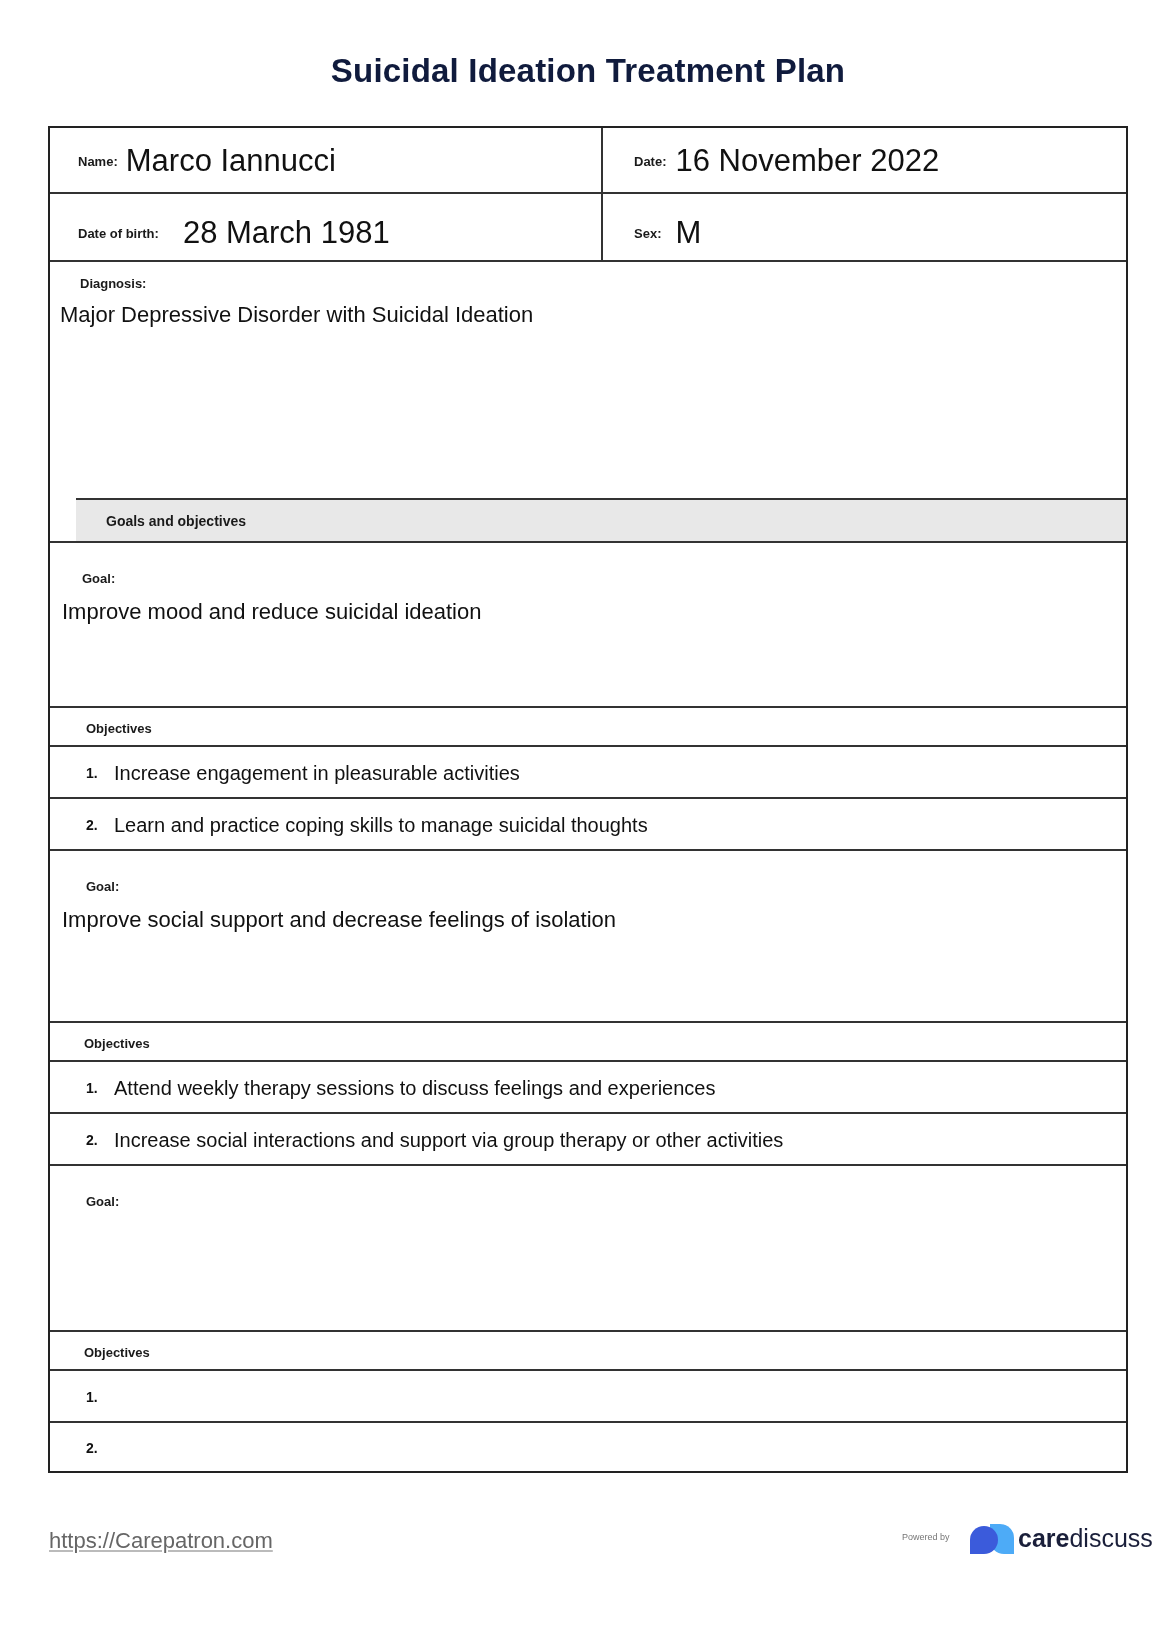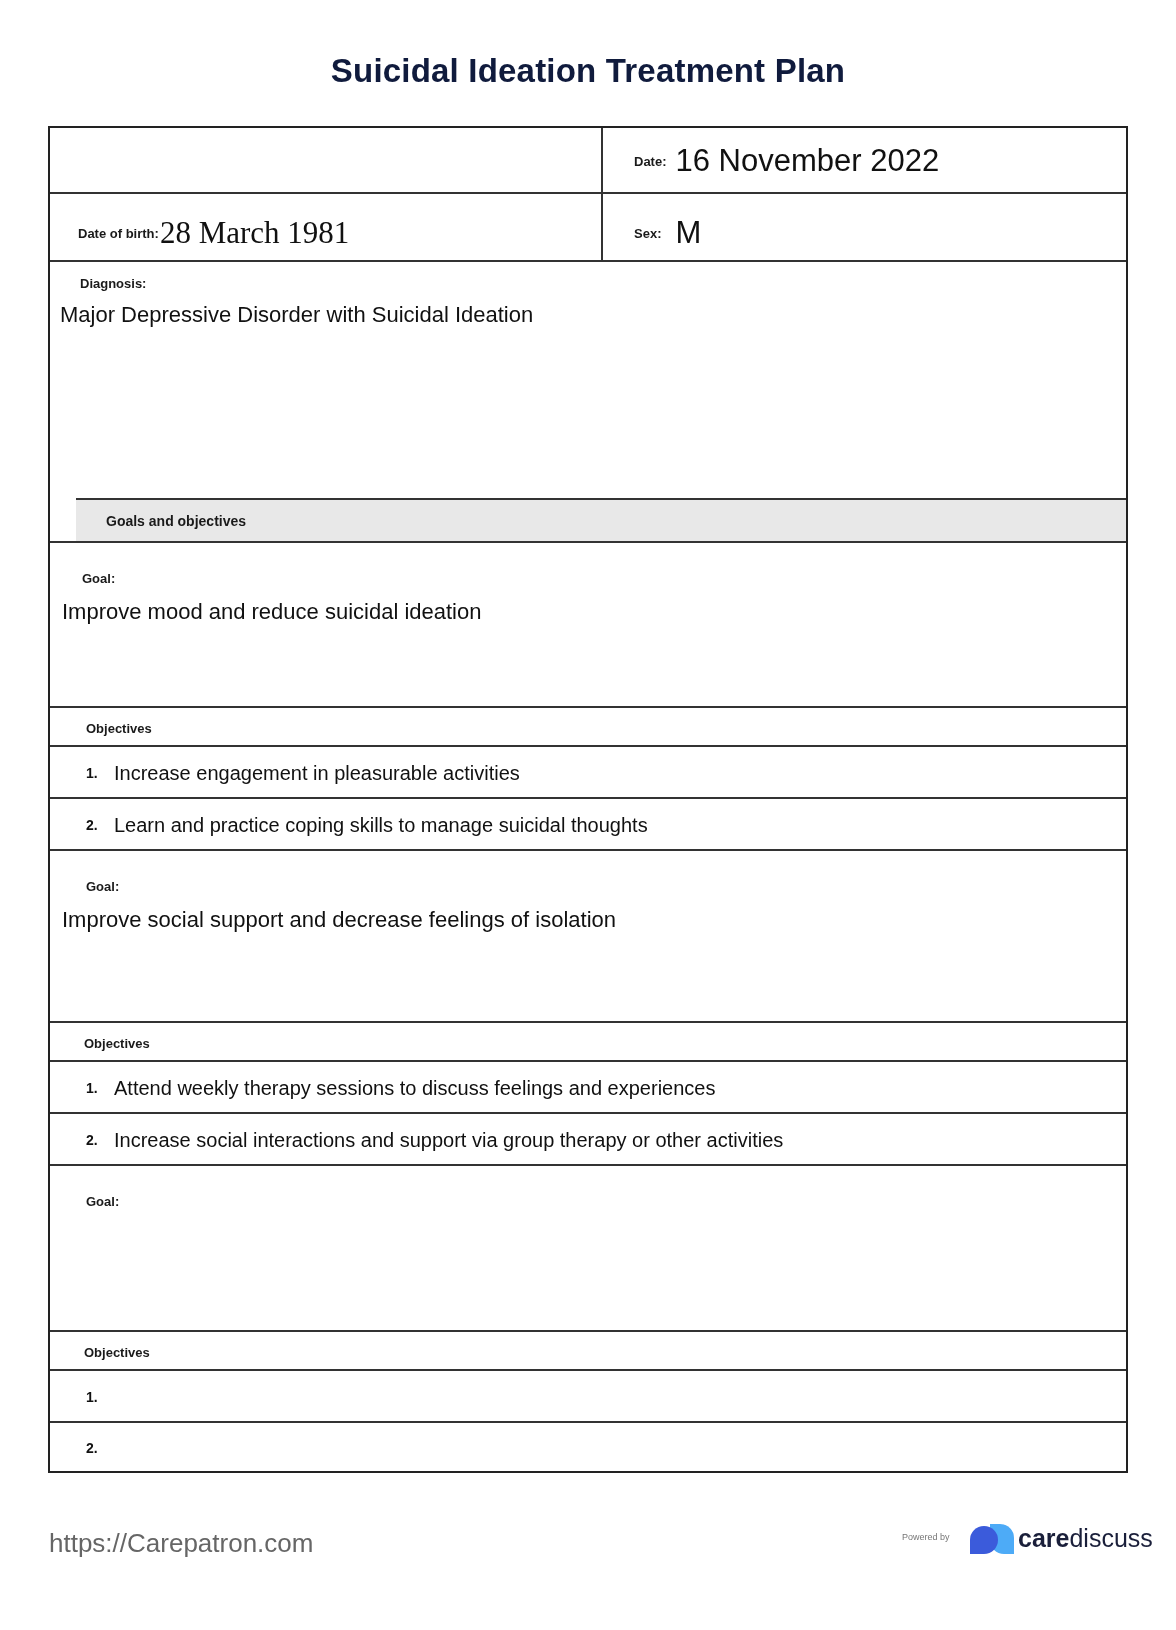--- a/index.html
+++ b/index.html
@@ -12,44 +12,48 @@
     .lbl.sm { font-size: 13px; }
     .val-lg { font-size: 31px; color: #111; }
     .cell-half { position: absolute; top: 0; bottom: 0; display: flex; align-items: center; }
     .divider { position: absolute; left: 551px; top: 0; width: 2px; background: #333; height: 132px; }
     .shaded { background: #e8e8e8; }
     .abs { position: absolute; }
     .body-text { font-size: 22px; color: #111; }
     .obj-item { display: flex; align-items: center; height: 100%; }
     .obj-num { font-size: 14px; font-weight: bold; width: 28px; padding-left: 36px; }
     .obj-text { font-size: 20px; color: #111; }
-    .footer-link { position: absolute; left: 49px; top: 1528px; font-size: 26px; color: #666; text-decoration-color: #bbb; }
+    .footer-link { position: absolute; left: 49px; top: 1528px; font-size: 22px; color: #666; text-decoration: underline; text-decoration-color: #bbb; }
     .powered { position: absolute; left: 902px; top: 1532px; font-size: 9px; color: #777; }
     .logo { position: absolute; left: 968px; top: 1522px; width: 50px; height: 36px; }
     .brand { position: absolute; left: 1018px; top: 1524px; font-size: 25px; color: #1a1f3a; }
     .brand b { font-weight: bold; }
   </style>
 </head>
 <body>
 
 <div class="title">Suicidal Ideation Treatment Plan</div>
 
 <div class="form">
 
   <div class="row first" style="top:0; height:66px;">
+    <div class="cell-half" style="left:28px;">
+      <span class="lbl sm">Name:</span>
+      <span class="val-lg" style="margin-left:8px;">Marco Iannucci</span>
+    </div>
     <div class="cell-half" style="left:584px;">
       <span class="lbl sm">Date:</span>
       <span class="val-lg" style="margin-left:9px;">16 November 2022</span>
     </div>
   </div>
 
   <div class="row" style="top:64px; height:80px;">
     <div class="cell-half" style="left:28px;">
       <span class="lbl sm">Date of birth:</span>
-      <span class="val-lg" style="margin-left:1px;font-family:Liberation Serif, serif;">28 March 1981</span>
+      <span class="val-lg" style="margin-left:24px;">28 March 1981</span>
     </div>
     <div class="cell-half" style="left:584px;">
       <span class="lbl sm">Sex:</span>
       <span class="val-lg" style="margin-left:14px;">M</span>
     </div>
   </div>
 
   <div class="divider"></div>
 
   <div class="row" style="top:132px; height:240px;">

